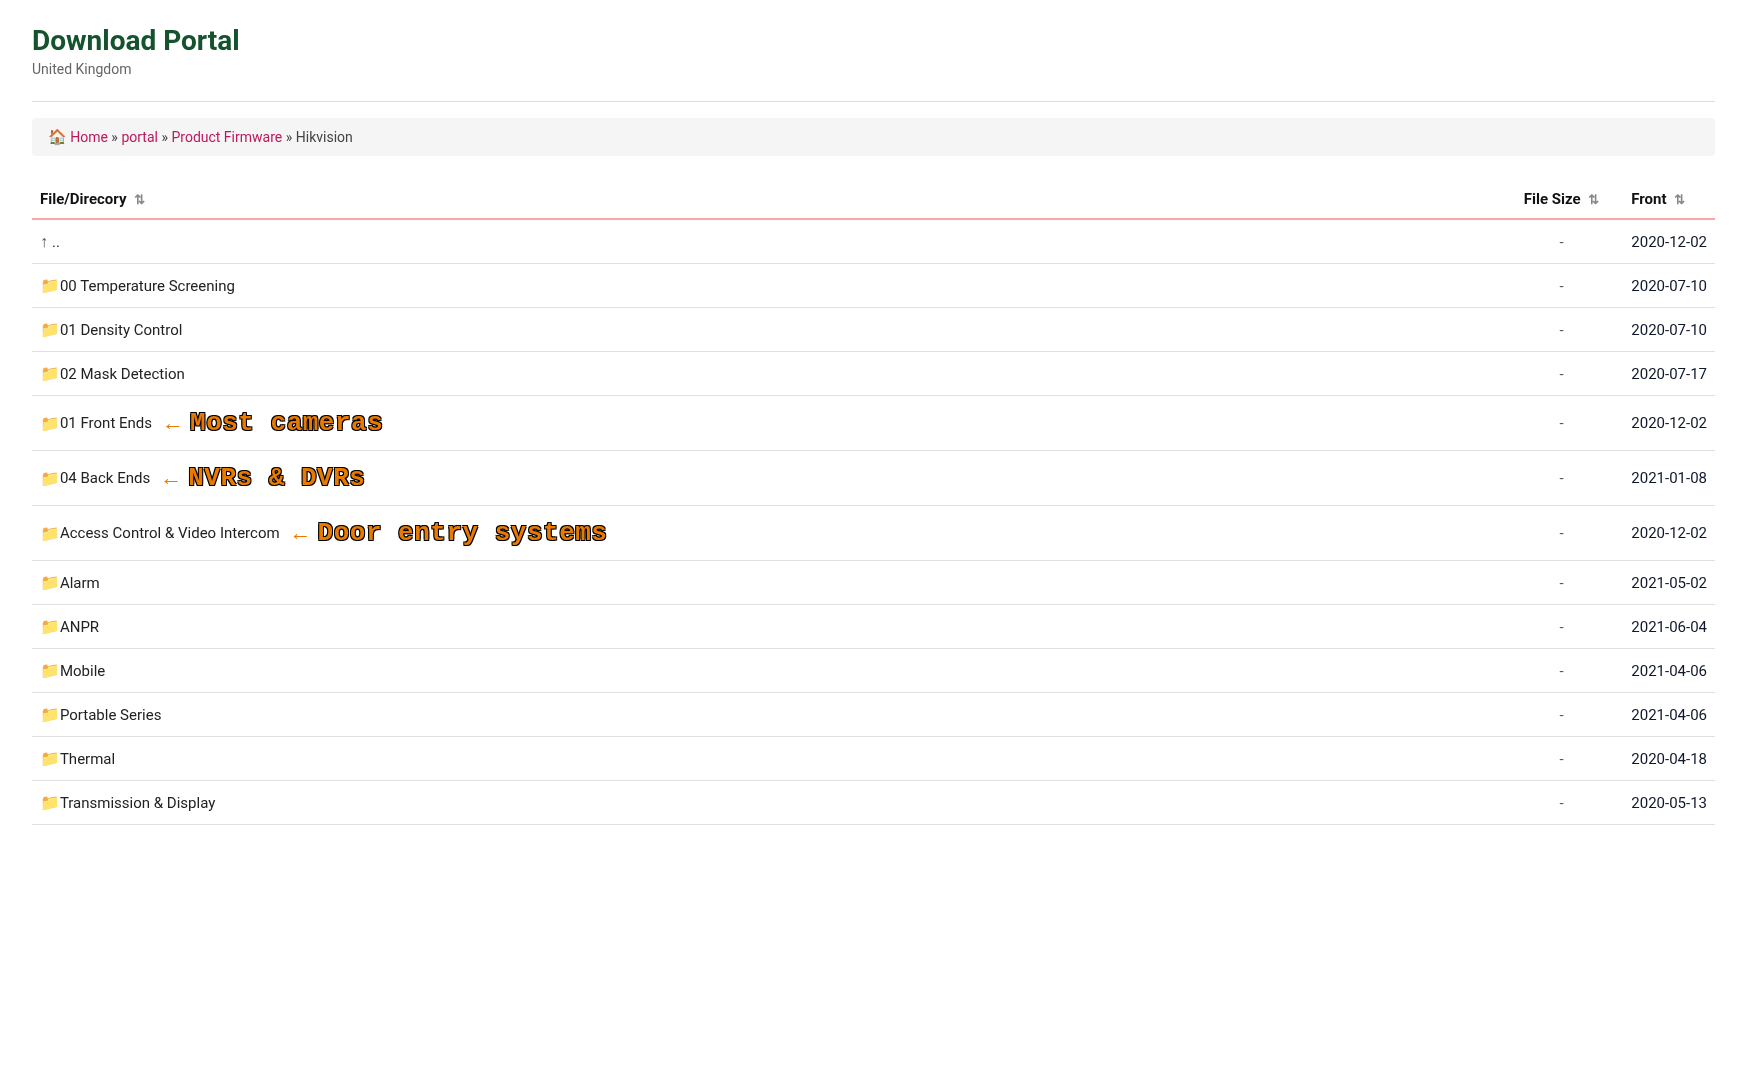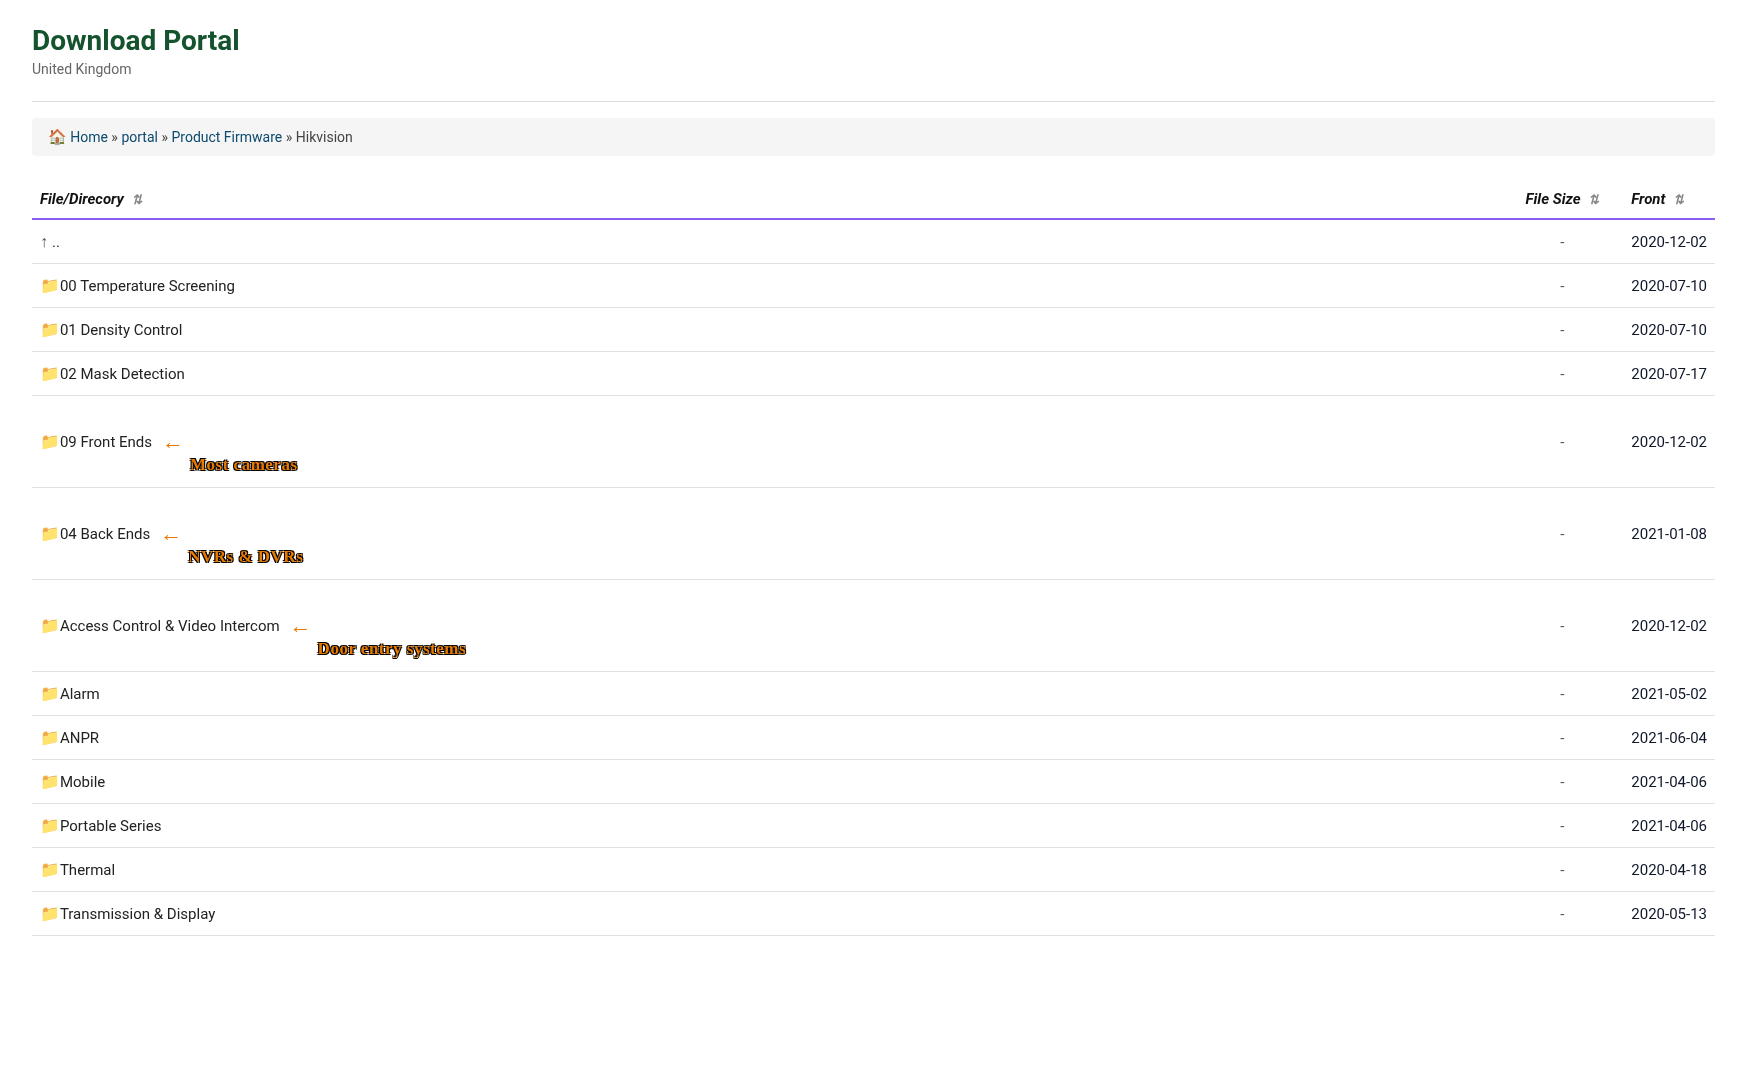--- a/index.html
+++ b/index.html
@@ -28,33 +28,32 @@
     }
     .breadcrumb-bar {
       background: #f5f5f5;
       padding: 10px 16px;
       border-radius: 4px;
       margin-bottom: 24px;
       font-size: 14px;
       color: #444;
     }
     .breadcrumb-bar a {
-      color: #0c4a6e;
+      color: #be185d;
       text-decoration: none;
     }
     .breadcrumb-bar .home-icon {
       font-size: 15px;
     }
     table {
       width: 100%;
       border-collapse: collapse;
     }
     thead tr {
-      border-bottom: 2px solid #8b5cf6;
-      font-style: italic;
+      border-bottom: 2px solid #fca5a5;
     }
     thead th {
       padding: 10px 8px;
       text-align: left;
       font-weight: 700;
       font-size: 15px;
       color: #111;
       white-space: nowrap;
     }
     thead th.file-col {
@@ -106,27 +105,26 @@
       gap: 6px;
       margin-left: 10px;
     }
     .arrow-icon {
       display: inline-block;
       color: #e87a00;
       font-size: 22px;
       font-weight: 900;
     }
     .annotation-text {
-      font-family: Liberation Serif, serif;
-      font-size: 17px;
+      font-family: Liberation Mono, monospace;
+      font-size: 26px;
       font-weight: 900;
       color: #e87a00;
       text-shadow: 1px 1px 0 #000, -1px -1px 0 #000, 1px -1px 0 #000, -1px 1px 0 #000;
       letter-spacing: 0.5px;
-      margin-top: 47px;
     }
     .file-name-link {
       color: #222;
       text-decoration: none;
       cursor: pointer;
     }
     .row-flex {
       display: flex;
       align-items: center;
     }
@@ -205,21 +203,21 @@
             <a class="file-name-link">02 Mask Detection</a>
           </div>
         </td>
         <td class="size-cell">-</td>
         <td class="date-cell">2020-07-17</td>
       </tr>
       <tr>
         <td style="padding: 12px 8px;">
           <div class="row-flex">
             <span class="folder-icon" style="font-size: 16px;">📁</span>
-            <a class="file-name-link">09 Front Ends</a>
+            <a class="file-name-link">01 Front Ends</a>
             <span class="annotation">
               <span class="arrow-icon">←</span>
               <span class="annotation-text">Most cameras</span>
             </span>
           </div>
         </td>
         <td class="size-cell">-</td>
         <td class="date-cell">2020-12-02</td>
       </tr>
       <tr>

